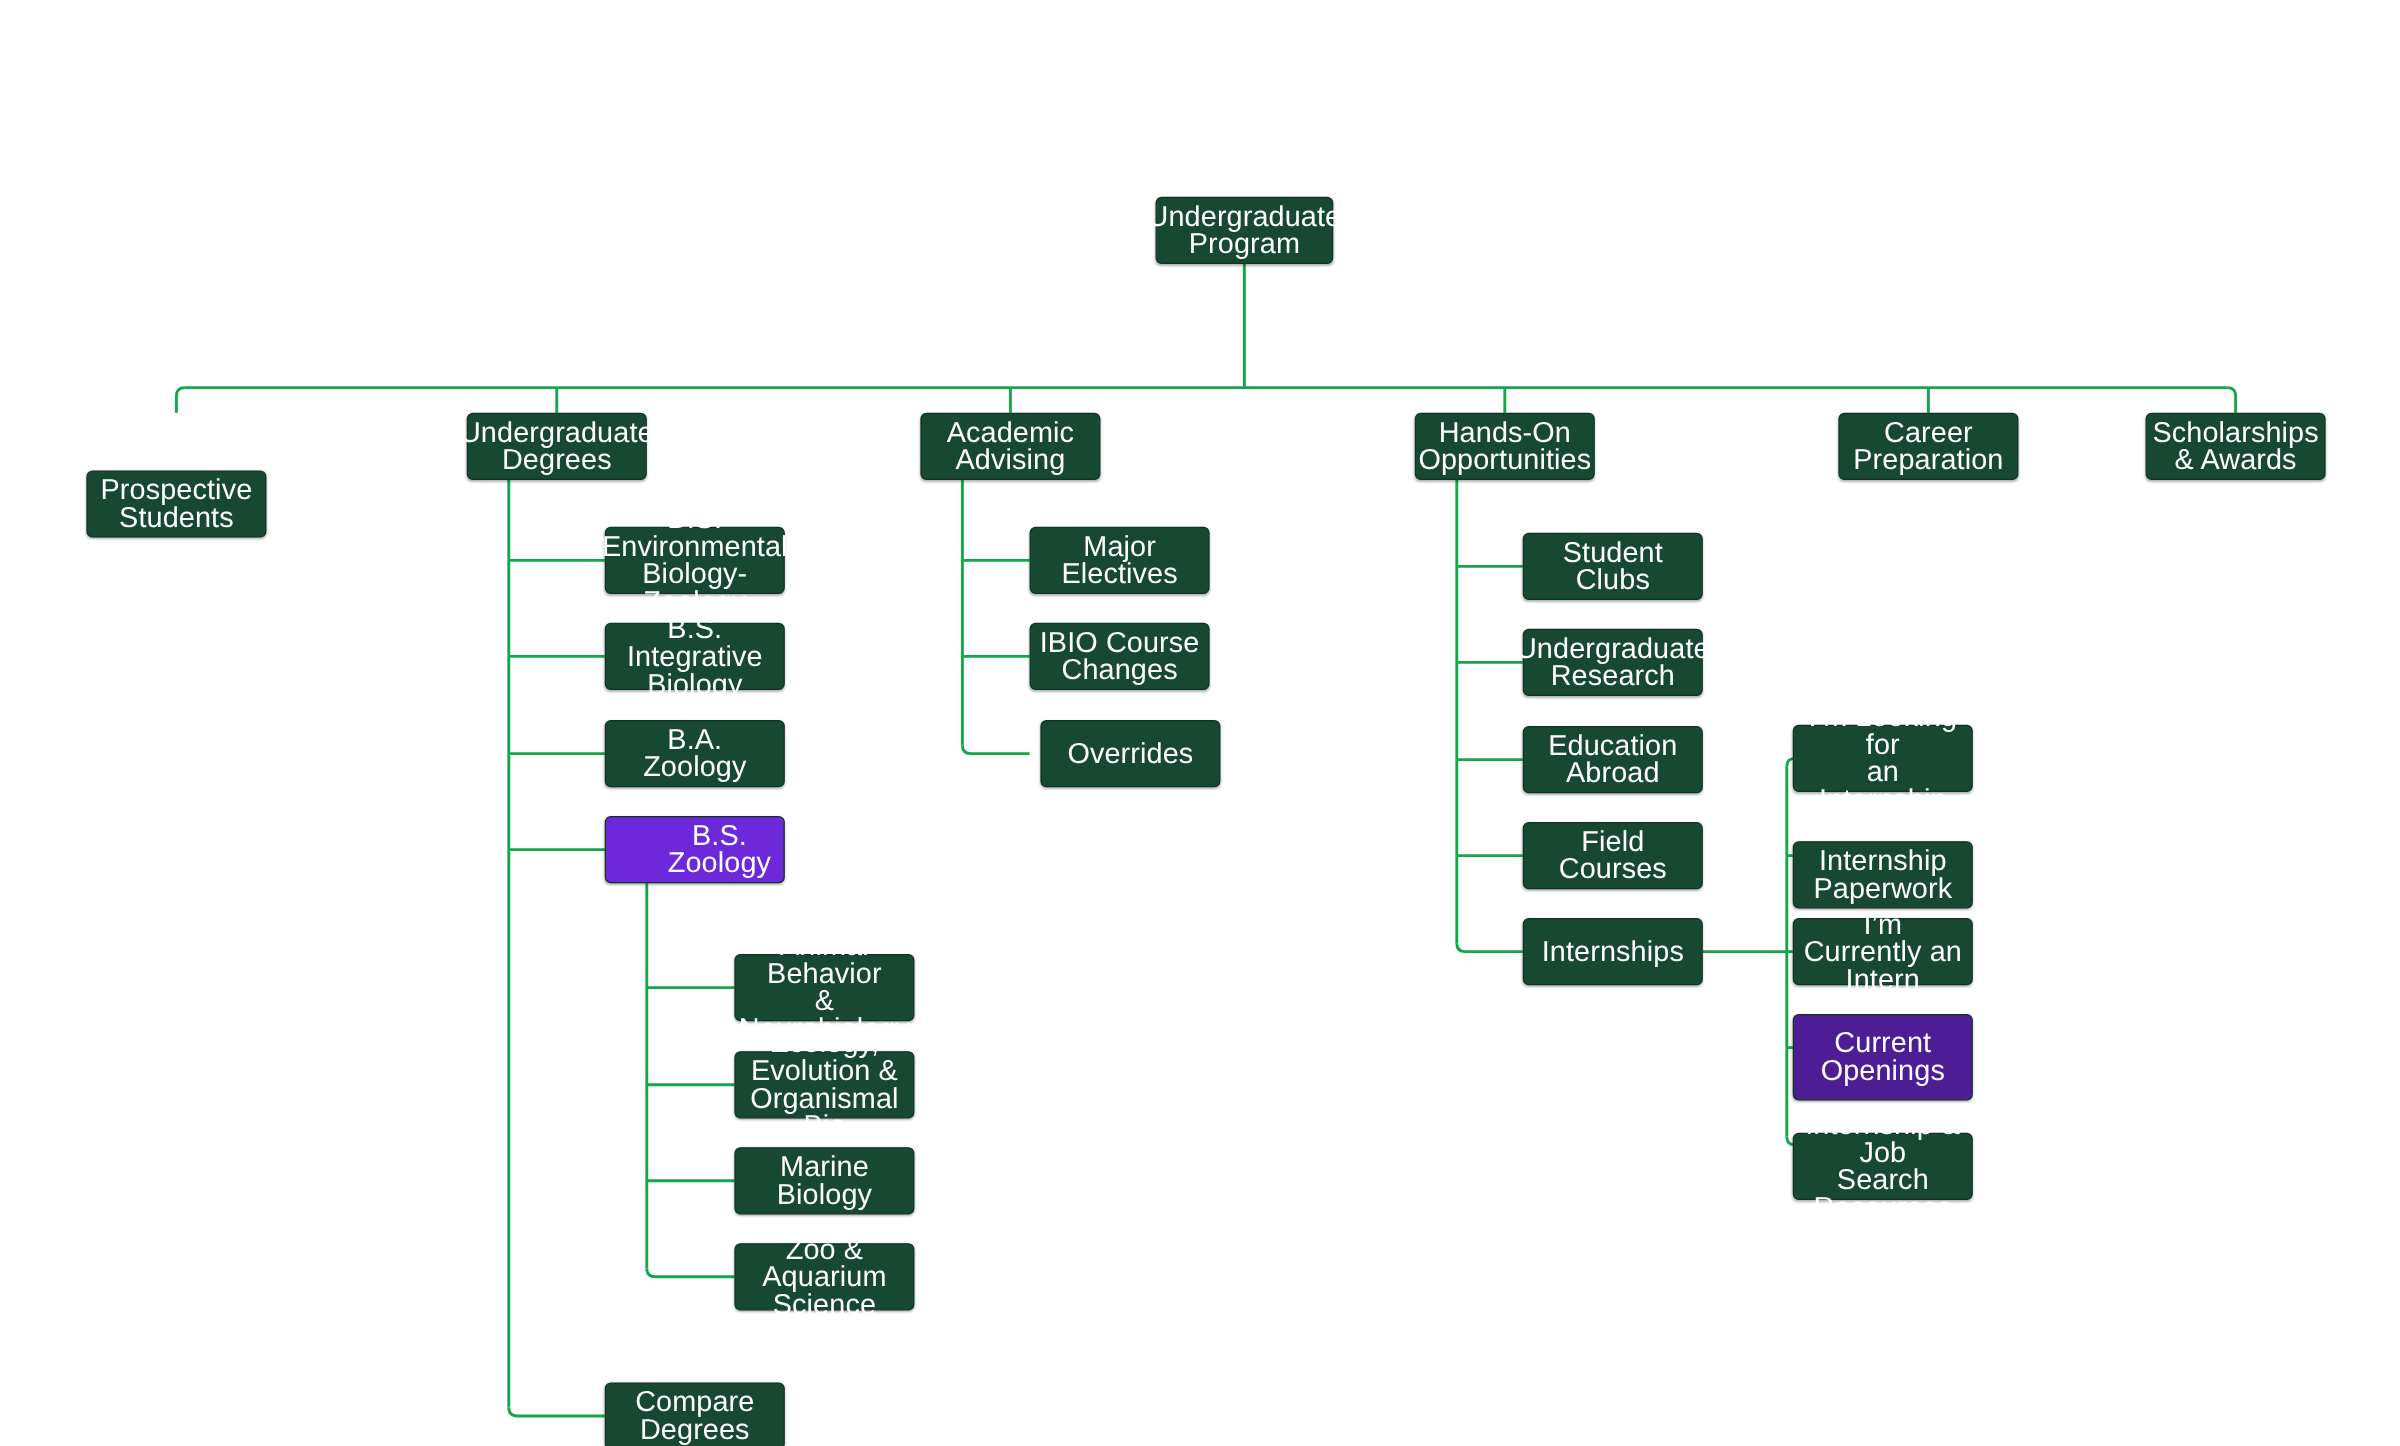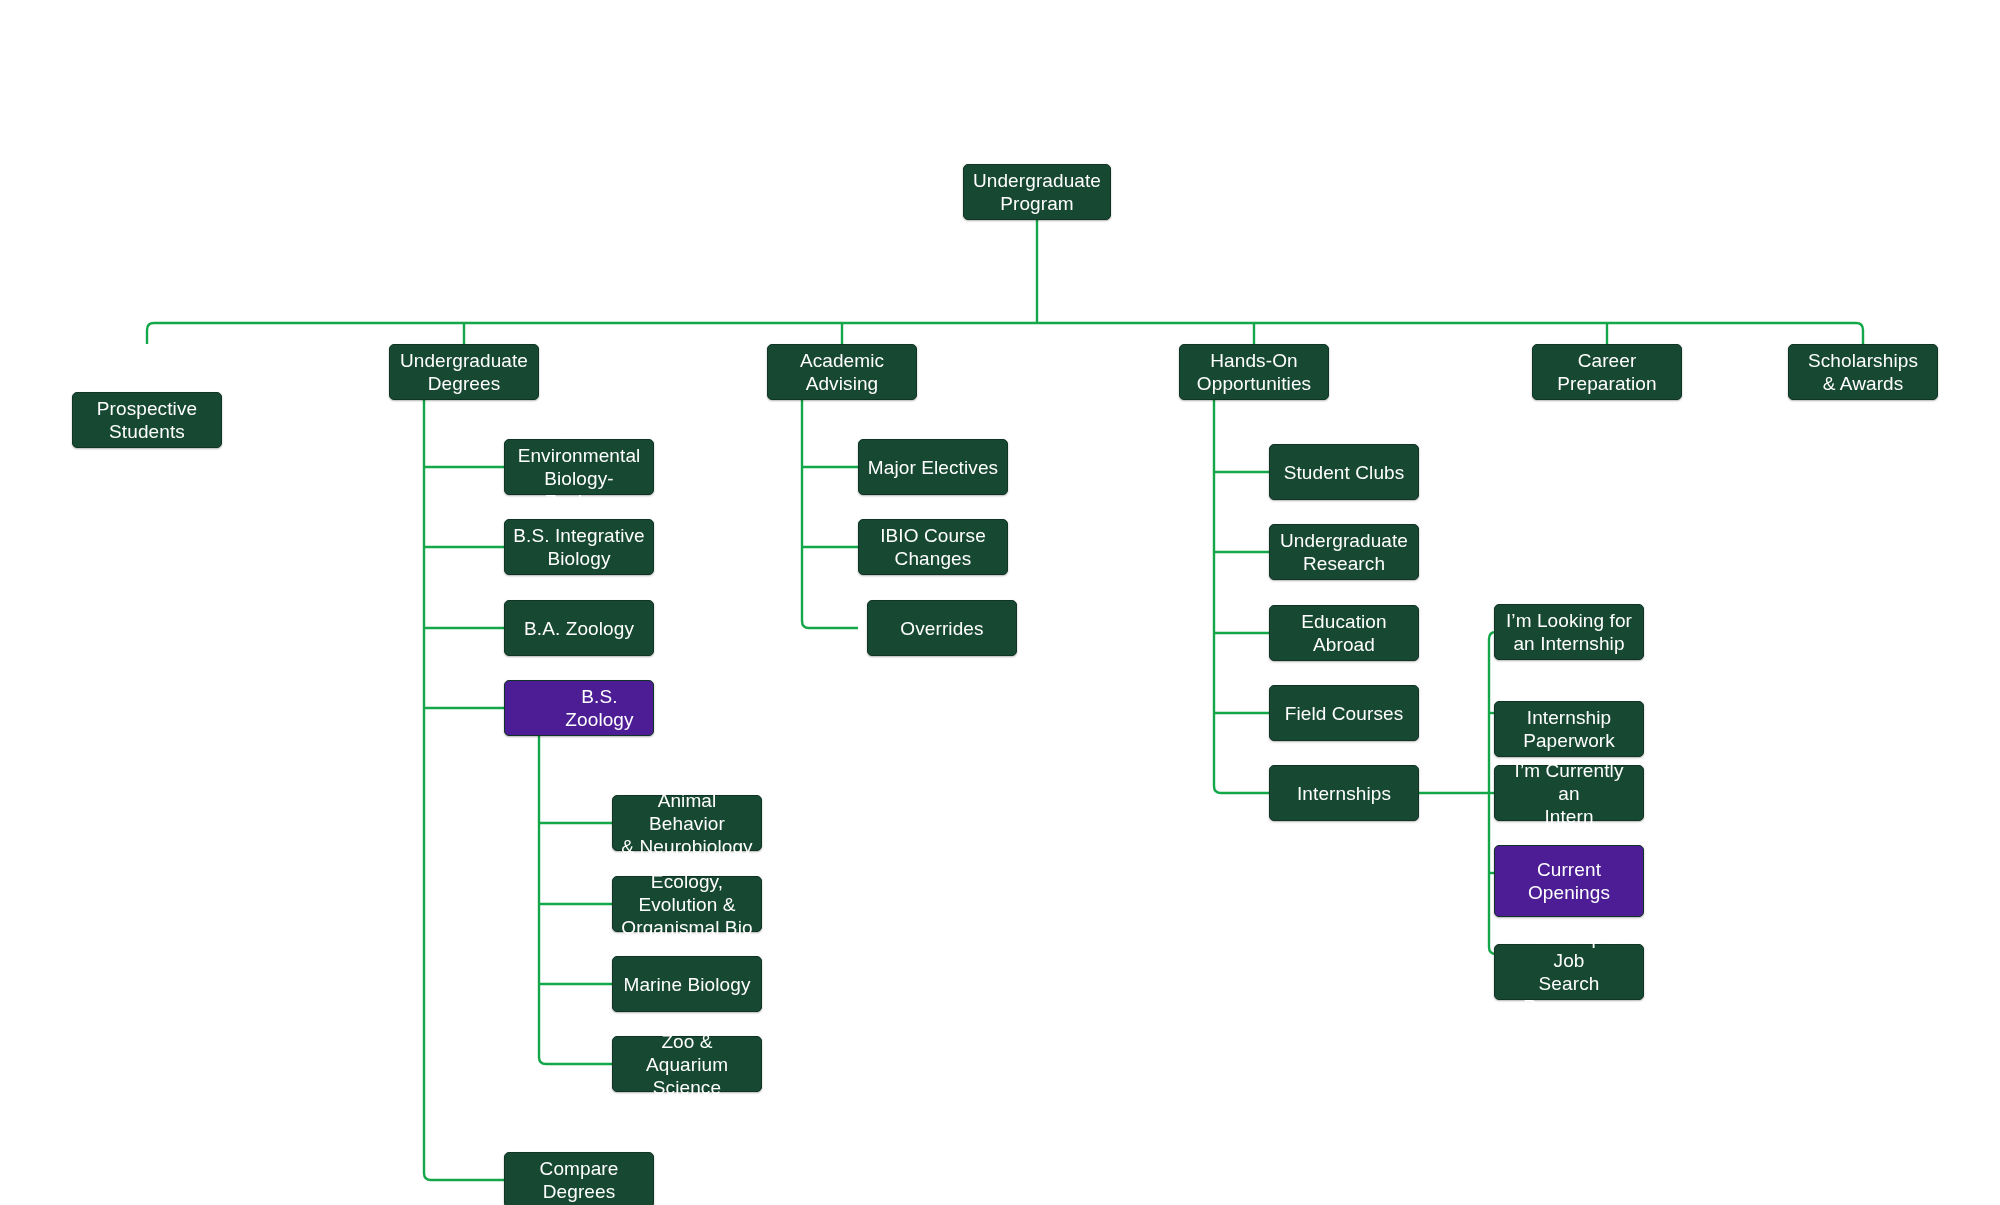--- a/index.html
+++ b/index.html
@@ -33,21 +33,21 @@
     box-sizing: border-box;
     background: #174832;
     border-radius: 5px;
     border: 1px solid #0f3324;
     box-shadow: 0 1px 2px rgba(0,0,0,0.30);
     display: flex;
     align-items: center;
     justify-content: center;
     text-align: center;
     color: #ffffff;
-    font-size: 19px;
+    font-size: 24px;
     line-height: 23px;
     letter-spacing: 0.1px;
     padding: 3px 7px;
     cursor: pointer;
     user-select: none;
   }
   .node .node-label {
     display: block;
     white-space: pre-line;
   }
@@ -128,21 +128,21 @@
 Environmental
 Biology-Zoology</span>
       </div>
       <div class="node" style="left: 504px; top: 519px; width: 150px; height: 56px; background: rgb(23, 72, 50); border-color: rgb(15, 51, 36); color: rgb(255, 255, 255);">
         <span class="node-label">B.S. Integrative
 Biology</span>
       </div>
       <div class="node" style="left: 504px; top: 600px; width: 150px; height: 56px; background: rgb(23, 72, 50); border-color: rgb(15, 51, 36); color: rgb(255, 255, 255);">
         <span class="node-label">B.A. Zoology</span>
       </div>
-      <div class="node" style="left: 504px; top: 680px; width: 150px; height: 56px; background: #4c1d95; border-color: rgb(15, 51, 36); color: rgb(255, 255, 255); padding-left: 48px;">
+      <div class="node" style="left: 504px; top: 680px; width: 150px; height: 56px; background: #6d28d9; border-color: rgb(15, 51, 36); color: rgb(255, 255, 255); padding-left: 48px;">
         <span class="node-label">B.S. Zoology</span>
       </div>
       <div class="node" style="left: 504px; top: 1152px; width: 150px; height: 56px; background: rgb(23, 72, 50); border-color: rgb(15, 51, 36); color: rgb(255, 255, 255);">
         <span class="node-label">Compare
 Degrees</span>
       </div>
       <div class="node" style="left: 612px; top: 795px; width: 150px; height: 56px; background: rgb(23, 72, 50); border-color: rgb(15, 51, 36); color: rgb(255, 255, 255);">
         <span class="node-label">Animal Behavior
 &amp; Neurobiology</span>
       </div>

